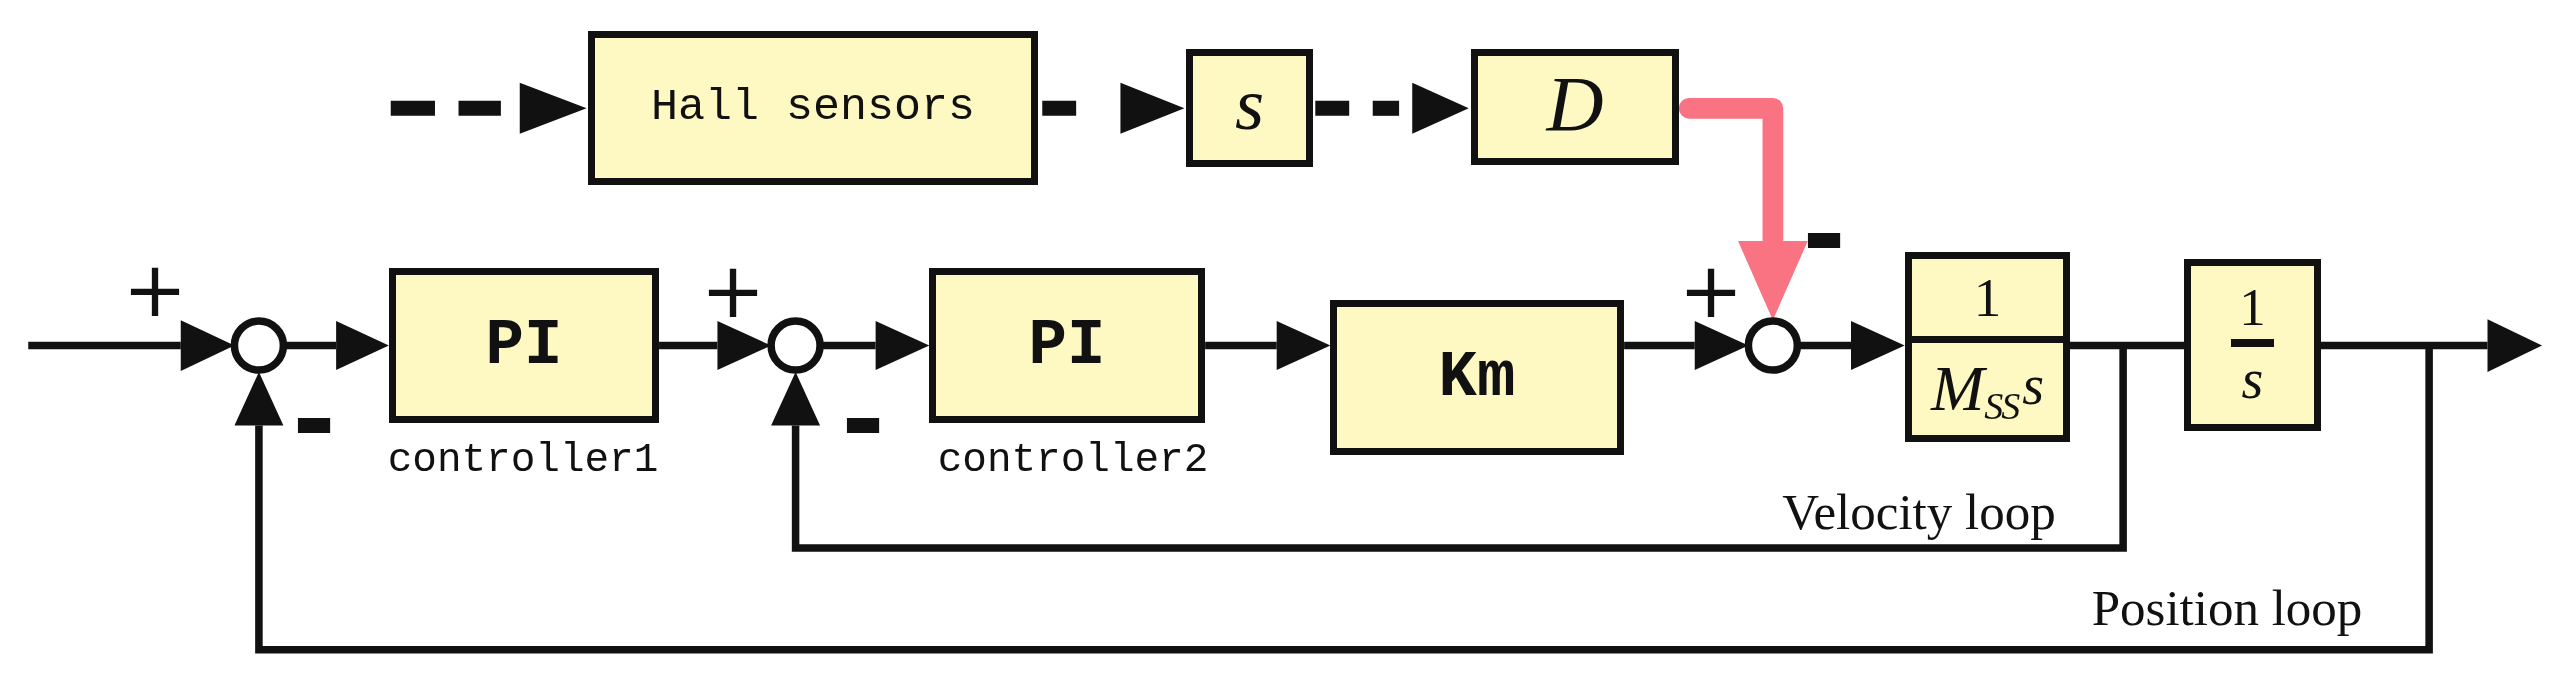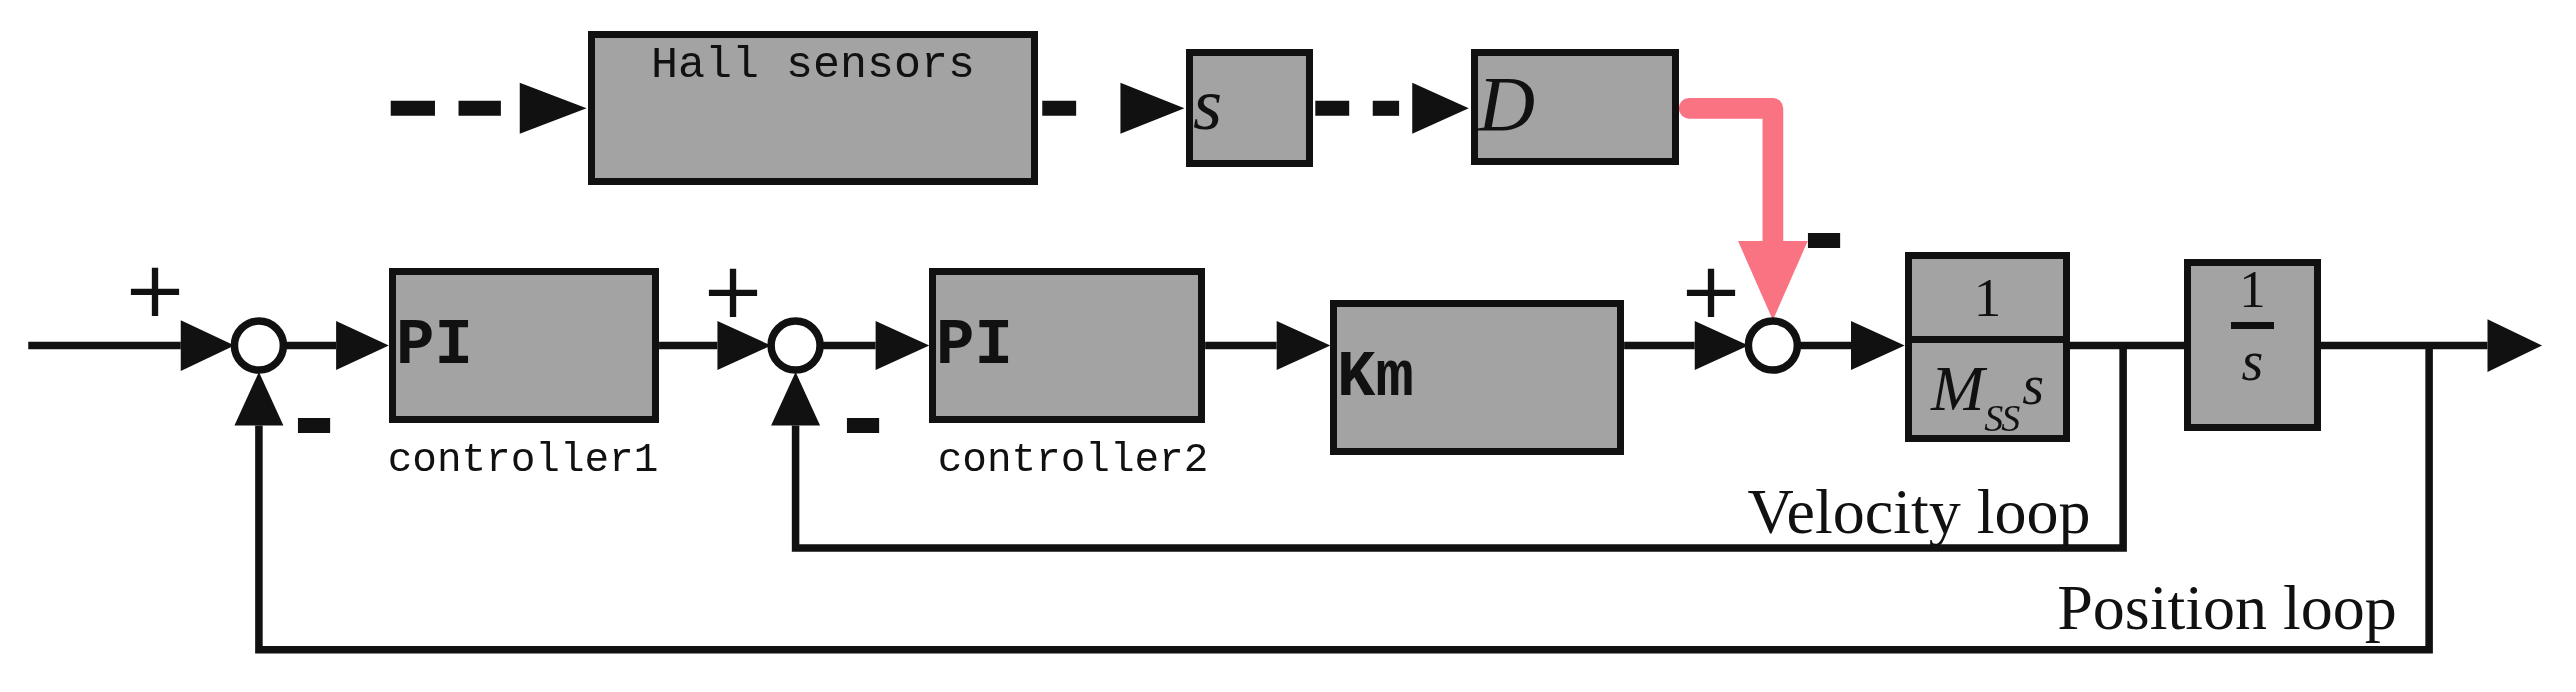--- a/index.html
+++ b/index.html
@@ -10,22 +10,22 @@
     overflow:hidden;
     font-family:"Liberation Sans", sans-serif;
   }
   .stage svg{position:absolute;left:0;top:0;}
 
   
   .box{
     position:absolute;
     box-sizing:border-box;
     border:7.5px solid #111;
-    background:#a3a3a3;
-    display:flex;align-items:center;
+    background:#fef9c3;
+    display:flex;align-items:center;justify-content:center;
     color:#111;
   }
 
   .hall-box{left:588px;top:31px;width:450px;height:154px;flex-direction:column;}
   .hall-box .hline{font-family:"Liberation Mono","DejaVu Sans Mono",monospace;font-size:45px;line-height:56px;white-space:nowrap;}
 
   .s-box{left:1186px;top:49px;width:127px;height:118px;}
   .s-box .mi{font:italic 75px "Liberation Serif","DejaVu Serif",serif;padding-bottom:7.5px;}
 
   .d-box{left:1471px;top:49px;width:208px;height:116px;}
@@ -44,36 +44,36 @@
   .plant-num{
     height:77px;border-bottom:7.5px solid #111;
     display:flex;align-items:center;justify-content:center;
     font:55px "Liberation Serif","DejaVu Serif",serif;
   }
   .plant-den{
     flex:1;display:flex;align-items:center;justify-content:center;
     font-family:"Liberation Serif","DejaVu Serif",serif;font-style:italic;
   }
   .plant-den .M{font-size:64px;}
-  .plant-den .sub{font-size:38px;position:relative;top:29px;letter-spacing:-1.9px;}
+  .plant-den .sub{font-size:38px;position:relative;top:17px;letter-spacing:-1.9px;}
   .plant-den .sv{font-size:56px;margin-left:3.8px;position:relative;top:-3.8px;}
 
   
   .integ-box{left:2184px;top:259px;width:137px;height:172px;flex-direction:column;}
   .integ-num{font:53px "Liberation Serif","DejaVu Serif",serif;line-height:55px;margin-top:-3.8px;}
   .integ-bar{width:43px;height:7.5px;background:#111;margin:4.7px 0;}
   .integ-den{font:italic 56px "Liberation Serif","DejaVu Serif",serif;line-height:55px;}
 
   
   .lbl{
     position:absolute;transform:translate(-50%,-50%);
     color:#111;white-space:nowrap;
   }
   .ctrl-lbl{font-family:"Liberation Mono","DejaVu Sans Mono",monospace;font-size:41px;}
-  .loop-lbl{font-family:"Liberation Serif","DejaVu Serif",serif;font-size:64px;}
+  .loop-lbl{font-family:"Liberation Serif","DejaVu Serif",serif;font-size:51px;}
   .controller1{left:523px;top:460px;}
   .controller2{left:1073px;top:460px;}
   .velocity{left:1919px;top:512px;}
   .position{left:2227px;top:608px;}
 
   
   .sign{
     position:absolute;transform:translate(-50%,-50%);
     color:#111;line-height:1;
     font-family:"DejaVu Sans",sans-serif;

